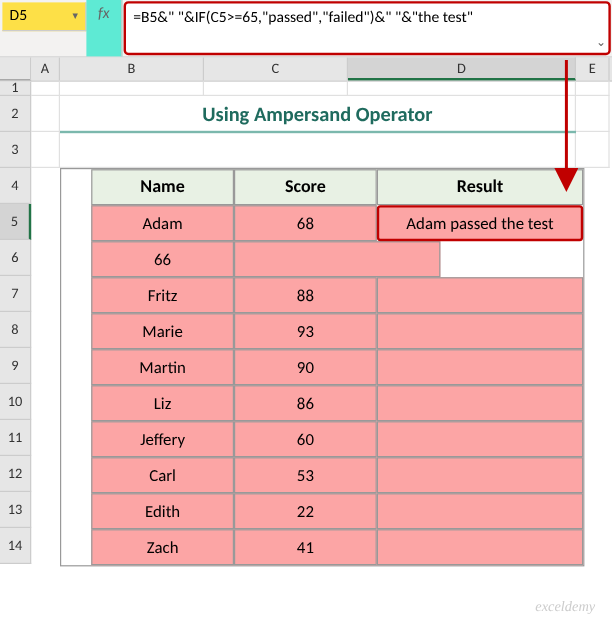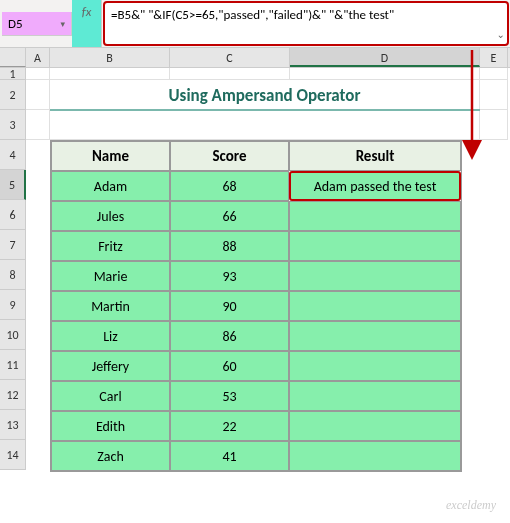--- a/index.html
+++ b/index.html
@@ -14,31 +14,31 @@
     }
     .formula-bar {
       display: flex;
       align-items: stretch;
       border-bottom: 1px solid #ccc;
       height: 48px;
       background: #f3f2f1;
     }
     .name-box {
       width: 70px;
-      background: #f0abfc;
+      background: #fde047;
       border: 1px solid #ccc;
       border-top: none;
       border-left: none;
       display: flex;
       align-items: center;
       padding: 4px 6px;
       font-size: 13px;
       height: 24px;
       align-self: flex-start;
-      margin-top: 12px;
+      margin-top: 2px;
       margin-left: 2px;
     }
     .name-box .dd {
       margin-left: auto;
       font-size: 9px;
       color: #666;
     }
     .fx-label {
       width: 30px;
       display: flex;
@@ -147,30 +147,31 @@
       background: #7bb8ad;
       top: 41px;
       left: 24px;
       width: 430px;
     }
     .data-table {
       position: absolute;
       left: 24px;
       top: 72px;
       border: 1px solid #999;
+      padding-left: 25px;
     }
     .dt-row { display: flex; }
     .dt-cell {
       border: 1px solid #999;
       height: 30px;
       display: flex;
       align-items: center;
       justify-content: center;
       font-size: 14px;
-      background: #86efac;
+      background: #fca5a5;
     }
     .dt-header {
       background: #e8f1e4;
       font-weight: bold;
       font-size: 15px;
     }
     .dt-B { width: 119px; }
     .dt-C { width: 119px; }
     .dt-D { width: 172px; }
     .selected-cell {
@@ -284,21 +285,20 @@
           <div class="dt-cell dt-header dt-B">Name</div>
           <div class="dt-cell dt-header dt-C">Score</div>
           <div class="dt-cell dt-header dt-D">Result</div>
         </div>
         <div class="dt-row">
           <div class="dt-cell dt-B">Adam</div>
           <div class="dt-cell dt-C">68</div>
           <div class="dt-cell dt-D selected-cell">Adam passed the test</div>
         </div>
         <div class="dt-row">
-          <div class="dt-cell dt-B">Jules</div>
           <div class="dt-cell dt-C">66</div>
           <div class="dt-cell dt-D"></div>
         </div>
         <div class="dt-row">
           <div class="dt-cell dt-B">Fritz</div>
           <div class="dt-cell dt-C">88</div>
           <div class="dt-cell dt-D"></div>
         </div>
         <div class="dt-row">
           <div class="dt-cell dt-B">Marie</div>

